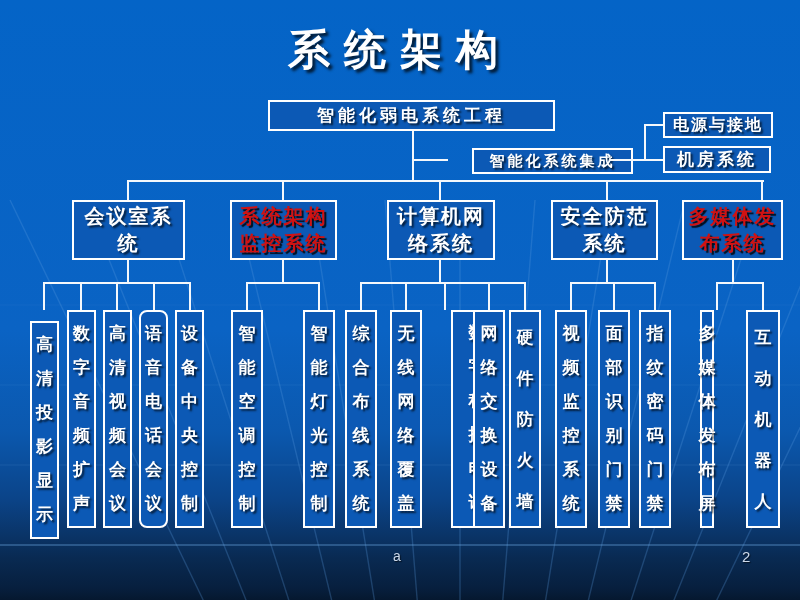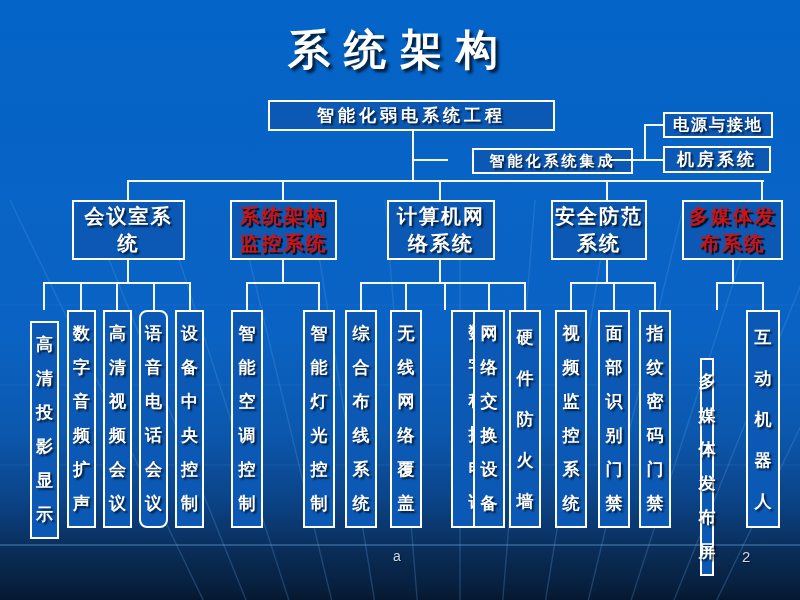--- a/index.html
+++ b/index.html
@@ -124,21 +124,21 @@
       <span>统</span>
   </div>
   <div class="node branch red" style="left:230px;width:107px;">
     <span>系统架构</span>
       <span>监控系统</span>
   </div>
   <div class="node branch" style="left:387px;width:108px;">
     <span>计算机网</span>
       <span>络系统</span>
   </div>
-  <div class="node branch" style="left:551px;width:96px;">
+  <div class="node branch" style="left:551px;width:107px;">
     <span>安全防范</span>
       <span>系统</span>
   </div>
   <div class="node branch red" style="left:682px;width:101px;">
     <span>多媒体发</span>
       <span>布系统</span>
   </div>
 
   <div class="node leaf" style="left:30px;width:29px;margin-top:11px;">
       <span>高清投影显示</span>
@@ -182,21 +182,21 @@
   <div class="node leaf" style="left:555px;width:32px;">
       <span>视频监控系统</span>
     </div>
   <div class="node leaf" style="left:598px;width:32px;">
       <span>面部识别门禁</span>
     </div>
   <div class="node leaf" style="left:639px;width:32px;">
       <span>指纹密码门禁</span>
     </div>
 
-  <div class="node leaf" style="left:700px;width:14px;margin-top:48px;">
+  <div class="node leaf" style="left:700px;width:14px;">
       <span>多媒体发布屏</span>
     </div>
   <div class="node leaf" style="left:746px;width:34px;">
       <span class="c5">互动机器人</span>
     </div>
 
   <div class="foot" style="left:393px;top:548px;">a</div>
   <div class="foot" style="left:742px;top:548px;font-size:15px;">2</div>
 
 </div>

